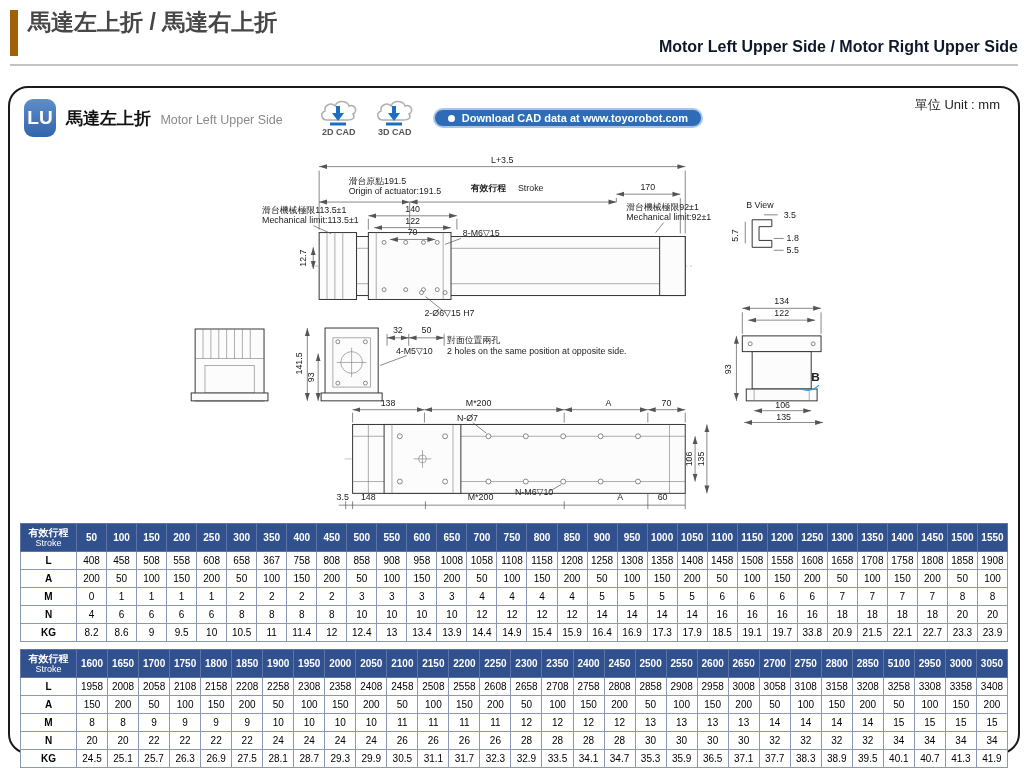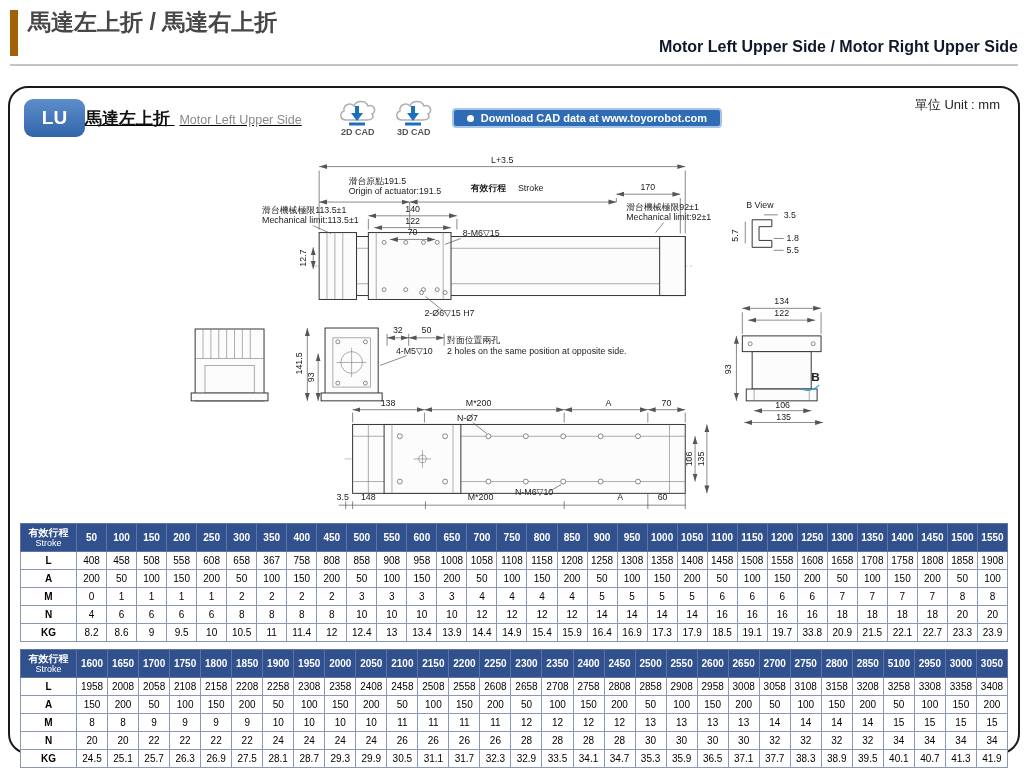--- a/index.html
+++ b/index.html
@@ -5,28 +5,28 @@
   html,body{margin:0;padding:0;background:#fff;}
   body{width:1030px;height:768px;font-family:"Liberation Sans",sans-serif;position:relative;overflow:hidden;}
   .header{padding:10px 12px 0 10px;}
   .title-block{border-left:8px solid #a16207;padding-left:10px;}
   .title-zh{font-size:23px;font-weight:bold;color:#474747;line-height:1.1;}
   .title-en{font-size:16px;font-weight:bold;color:#0f172a;margin-top:3px;text-align:right;}
   .header-rule{height:2px;background:#c4c4c4;margin-top:8px;}
   .panel{position:absolute;left:8px;top:86px;width:1012px;height:668px;border:2.5px solid #1a1a1a;border-radius:20px;box-sizing:border-box;padding:6px 8px;background:#fff;}
   .unit-label{position:absolute;top:8px;right:18px;font-size:13px;color:#222;}
   .panel-head{display:flex;align-items:center;height:48px;padding-left:6px;position:relative;}
-  .lu-badge{width:61px;height:38px;background:linear-gradient(#5e8dca,#3165ab);border-radius:9px;color:#fff;font-size:19px;font-weight:bold;display:flex;align-items:center;justify-content:center;}
-  .model-title{white-space:nowrap;text-decoration:underline;}
+  .lu-badge{width:32px;height:38px;background:linear-gradient(#5e8dca,#3165ab);border-radius:9px;color:#fff;font-size:19px;font-weight:bold;display:flex;align-items:center;justify-content:center;}
+  .model-title{margin-left:10px;white-space:nowrap;}
   .model-zh{font-size:17px;font-weight:bold;color:#111;}
   .model-en{font-size:12.5px;color:#8a8a8a;margin-left:5px;}
   .cad-group{display:flex;gap:12px;margin-left:34px;}
   .cad-icon{display:flex;flex-direction:column;align-items:center;cursor:pointer;}
   .cad-label{font-size:9px;font-weight:bold;color:#555;margin-top:-2px;}
-  .download-pill{display:flex;align-items:center;gap:7px;margin-left:16px;background:#2e6cb5;border:2px solid #a9c6e6;border-radius:4px;padding:2px 13px;color:#fff;font-size:11px;font-weight:bold;cursor:pointer;white-space:nowrap;}
+  .download-pill{display:flex;align-items:center;gap:7px;margin-left:16px;background:#2e6cb5;border:2px solid #a9c6e6;border-radius:10px;padding:2px 13px;color:#fff;font-size:11px;font-weight:bold;cursor:pointer;white-space:nowrap;}
   .pill-dot{width:7px;height:7px;background:#fff;border-radius:50%;flex:0 0 auto;}
   .drawing{display:block;margin:0 auto;}
   .drawing text{font-family:"Liberation Sans",sans-serif;fill:#222;font-size:9px;}
   .t8{font-size:8px;fill:#666;}
   .t10{font-size:10px;}
   .t11b{font-size:11px;font-weight:bold;fill:#111;}
   .blue{fill:#1ba0d8;}
   .bl{fill:#fcfcfc;stroke:#333;stroke-width:1;}
   .tl{stroke:#777;stroke-width:0.6;fill:none;}
   .dl{stroke:#555;stroke-width:0.7;fill:none;}

